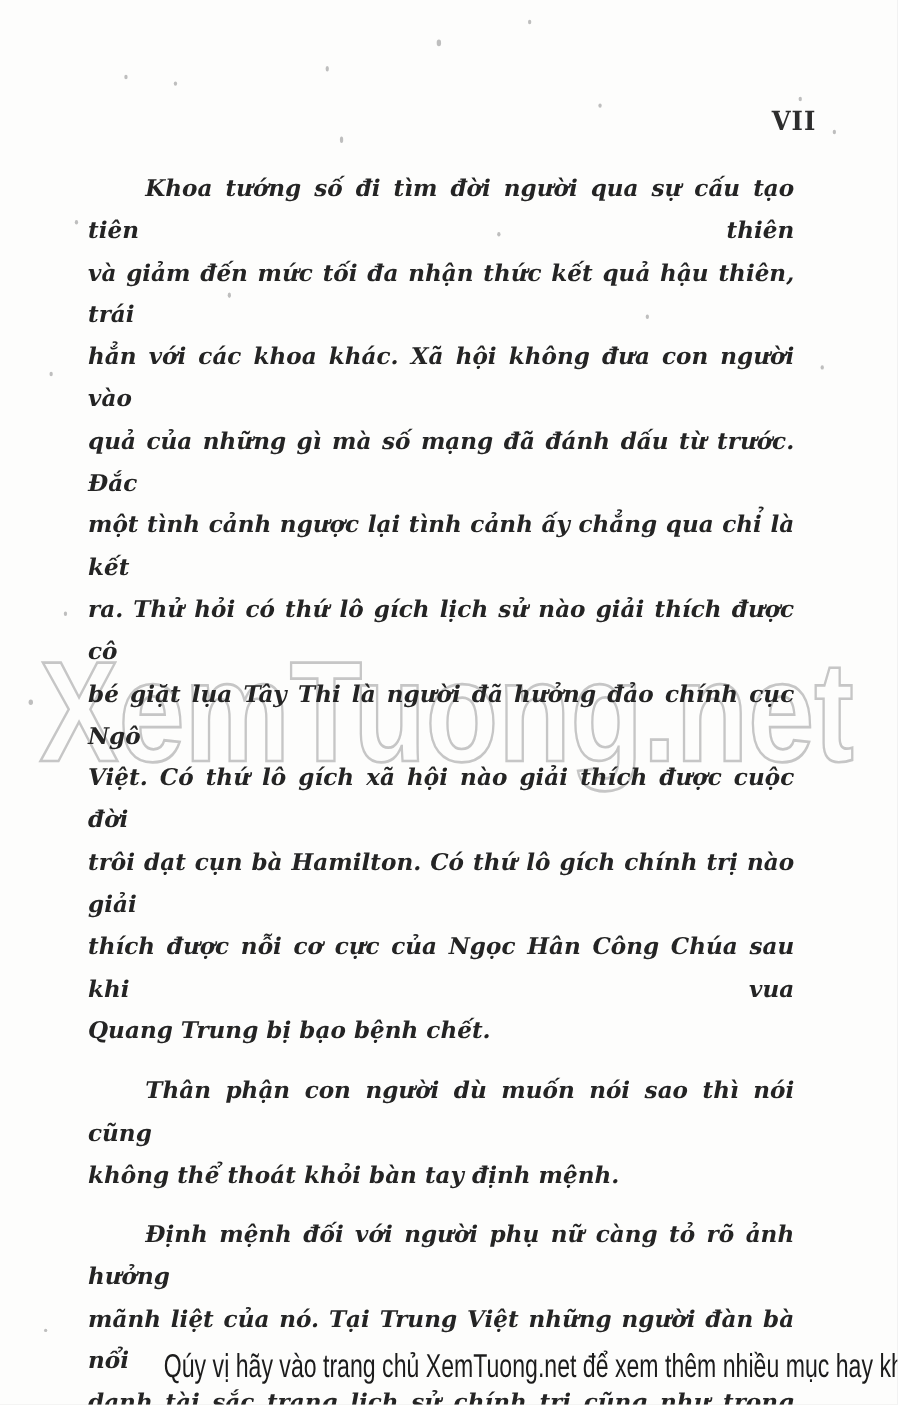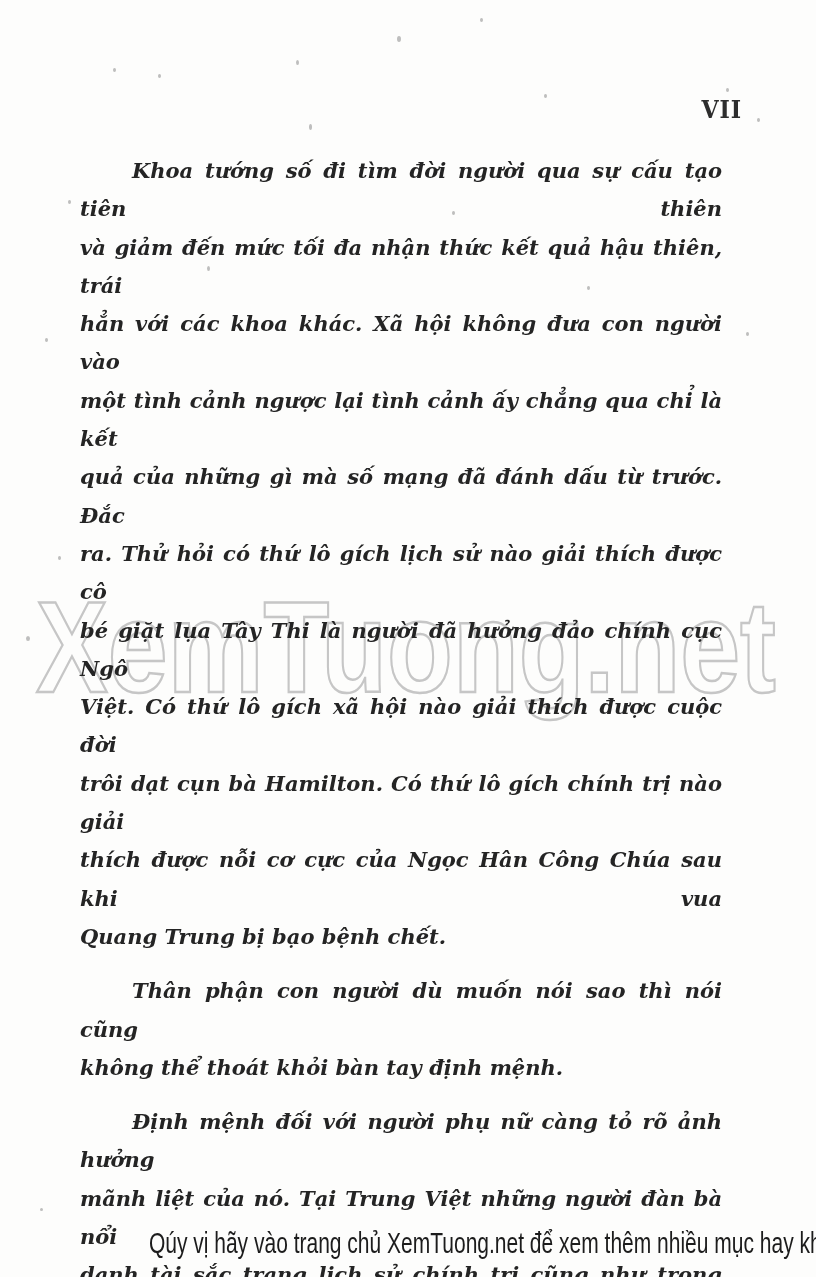--- a/index.html
+++ b/index.html
@@ -85,22 +85,22 @@
     </svg>
   </div>
 
   <div id="page-number">VII</div>
 
   <div id="text-block">
       <div class="para">
         <div class="line indent">Khoa tướng số đi tìm đời người qua sự cấu tạo tiên thiên</div>
         <div class="line">và giảm đến mức tối đa nhận thức kết quả hậu thiên, trái</div>
         <div class="line">hẳn với các khoa khác. Xã hội không đưa con người vào</div>
+        <div class="line">quả của những gì mà số mạng đã đánh dấu từ trước. Đắc</div>
         <div class="line">một tình cảnh ngược lại tình cảnh ấy chẳng qua chỉ là kết</div>
-        <div class="line">quả của những gì mà số mạng đã đánh dấu từ trước. Đắc</div>
         <div class="line">ra. Thử hỏi có thứ lô gích lịch sử nào giải thích được cô</div>
         <div class="line">bé giặt lụa Tây Thi là người đã hưởng đảo chính cục Ngô</div>
         <div class="line">Việt. Có thứ lô gích xã hội nào giải thích được cuộc đời</div>
         <div class="line">trôi dạt cụn bà Hamilton. Có thứ lô gích chính trị nào giải</div>
         <div class="line">thích được nỗi cơ cực của Ngọc Hân Công Chúa sau khi vua</div>
         <div class="line endline">Quang Trung bị bạo bệnh chết.</div>
       </div>
       <div class="para">
         <div class="line indent">Thân phận con người dù muốn nói sao thì nói cũng</div>
         <div class="line endline">không thể thoát khỏi bàn tay định mệnh.</div>

